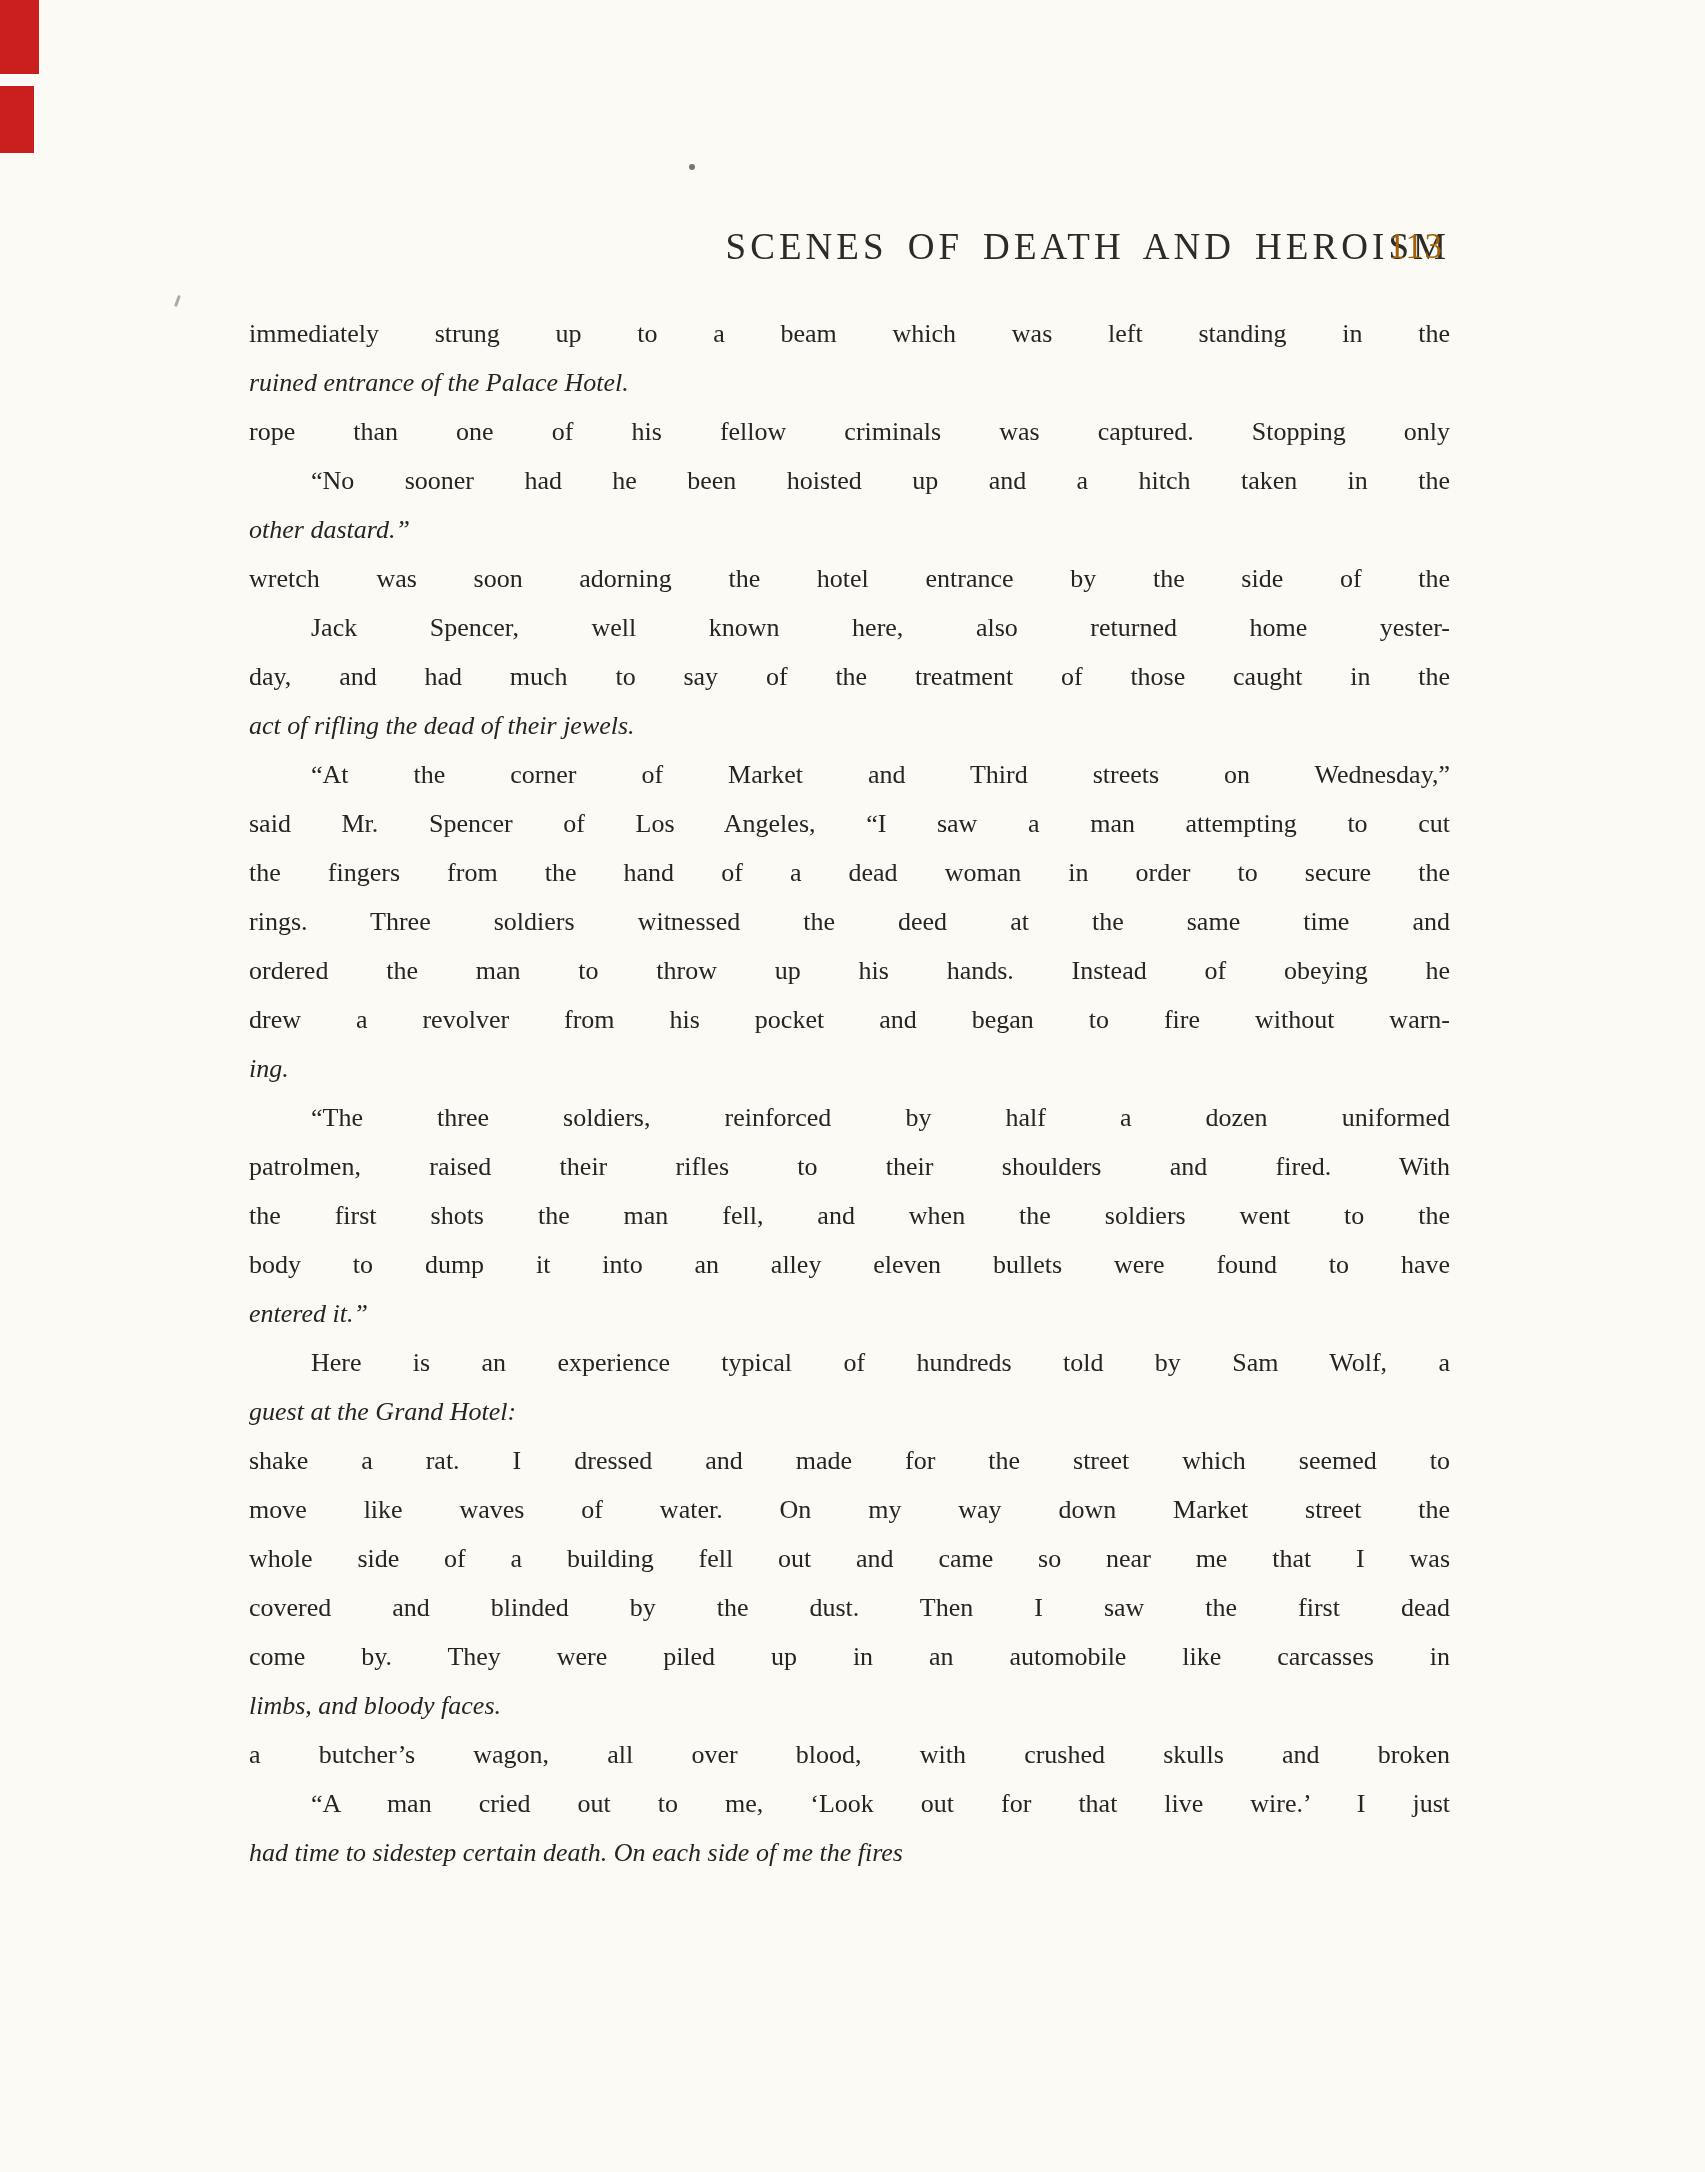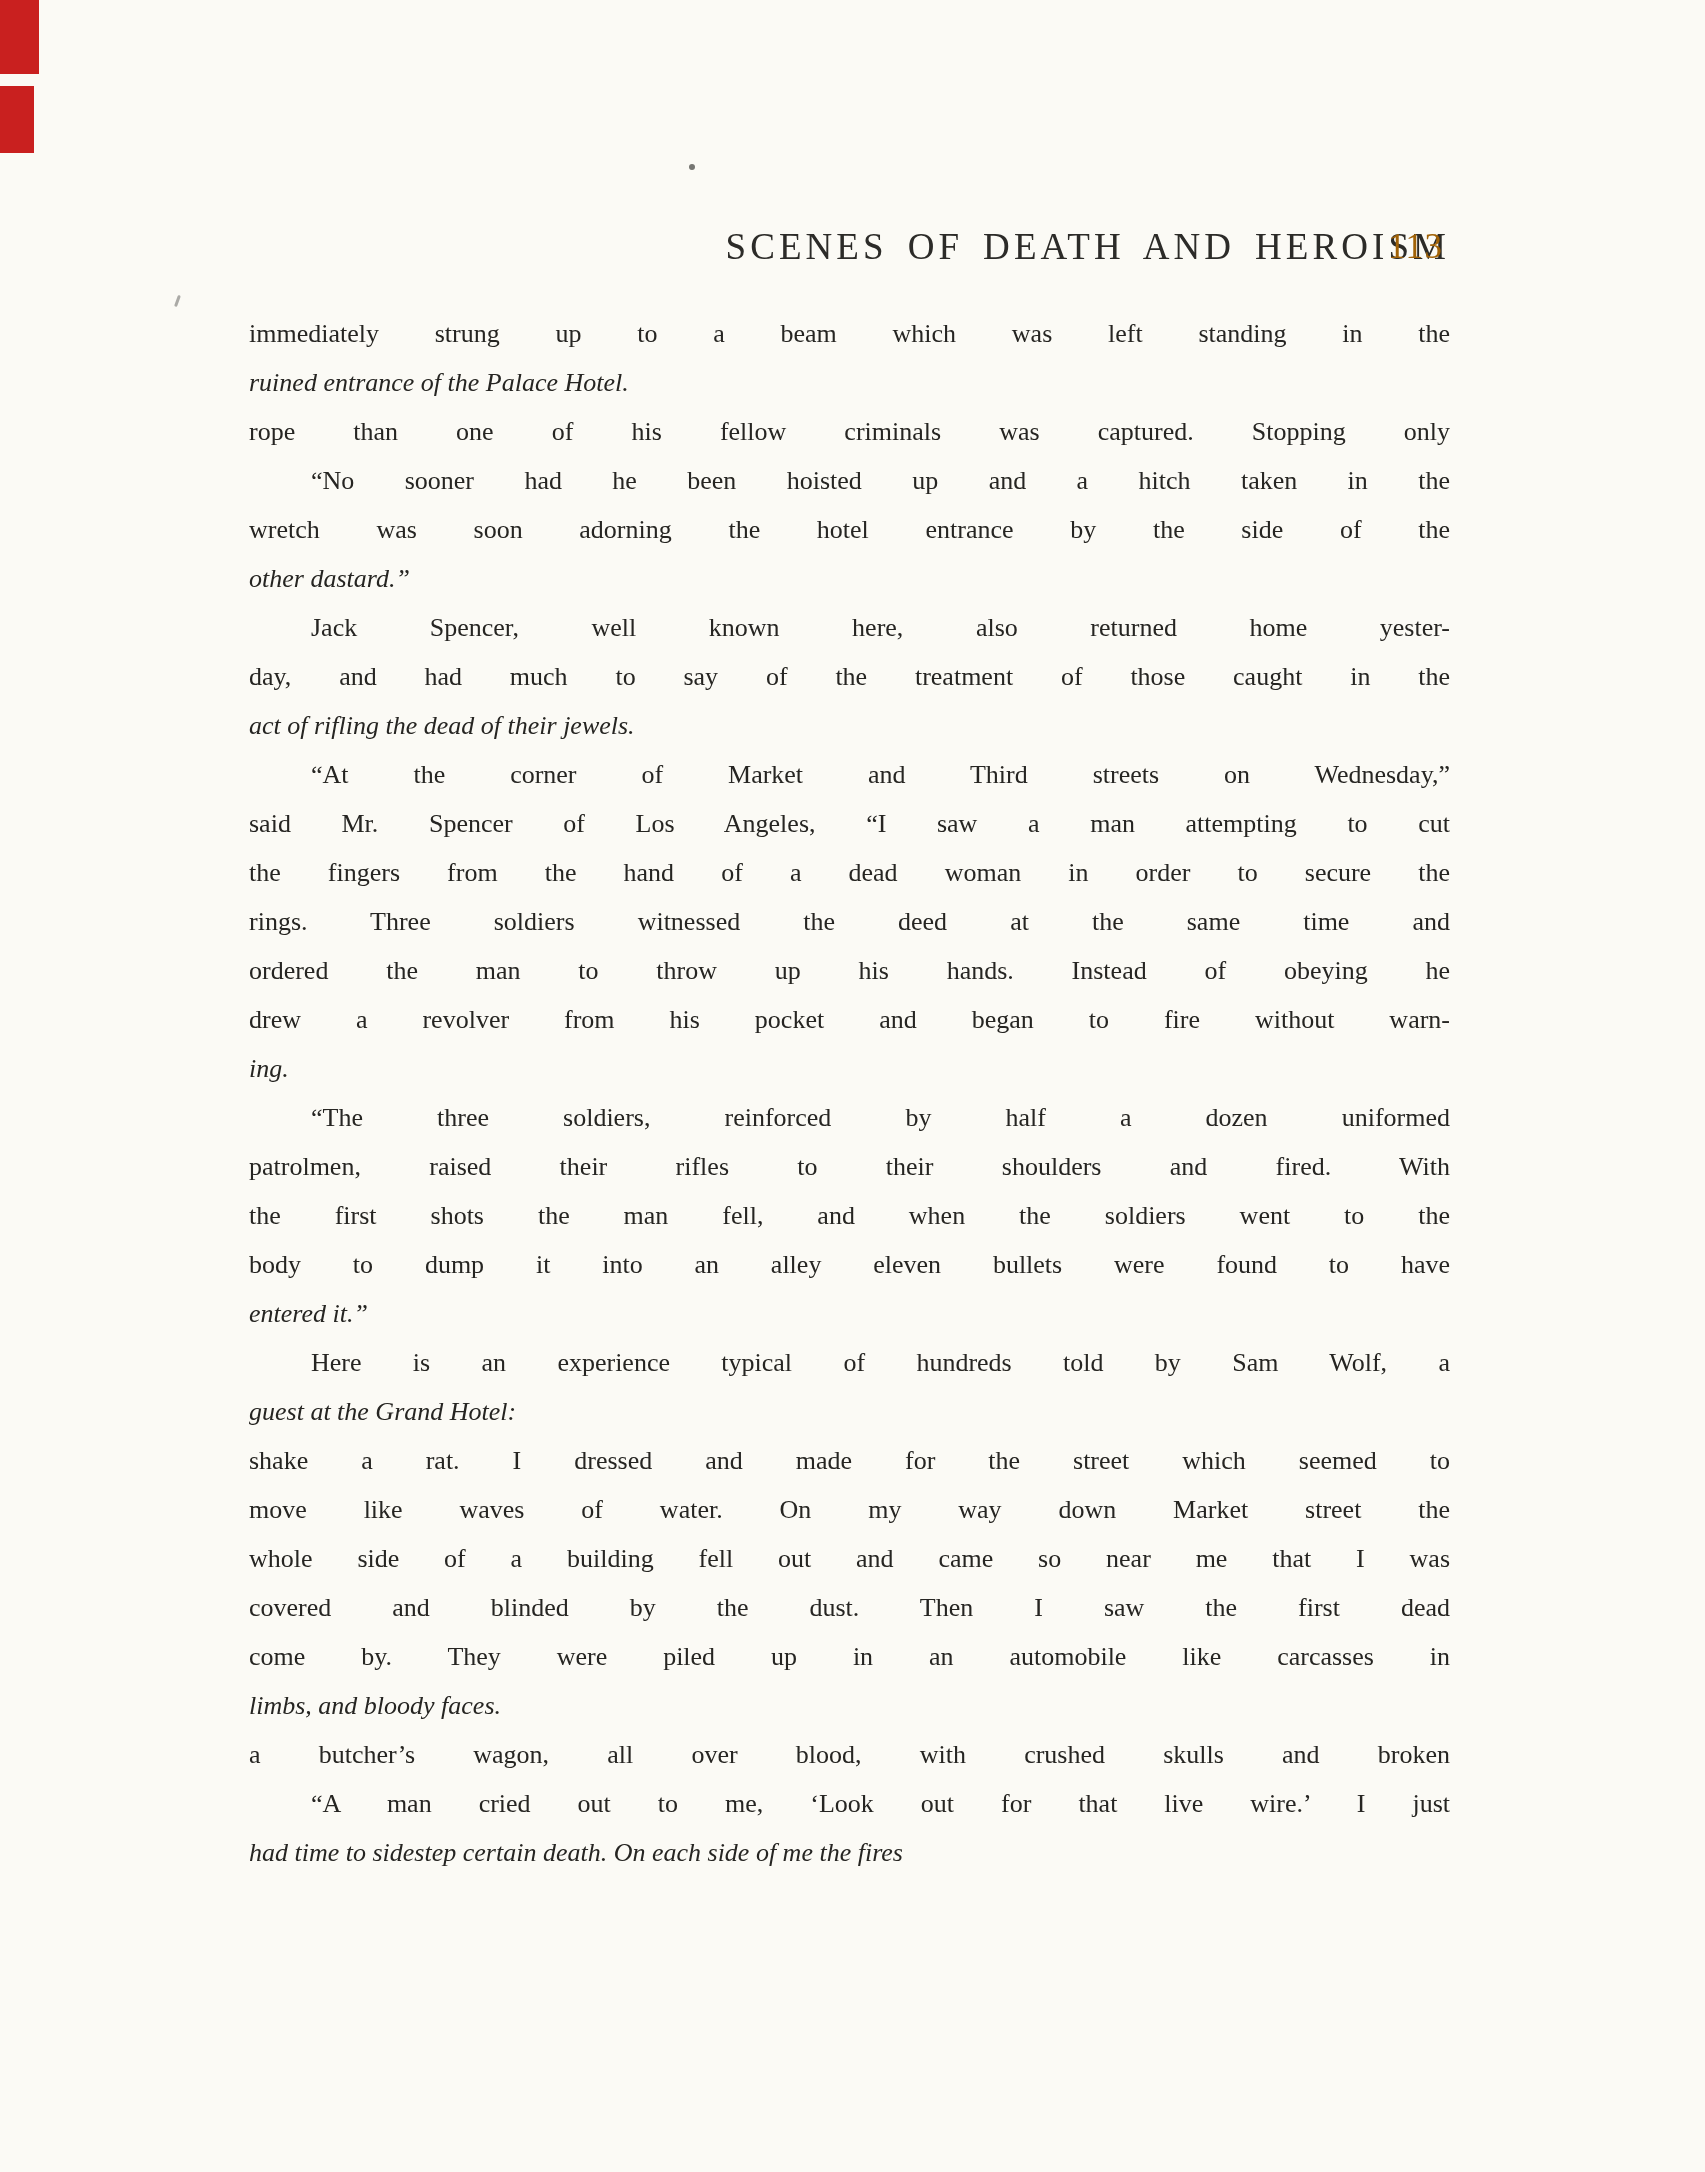--- a/index.html
+++ b/index.html
@@ -89,22 +89,22 @@
   </div>
 
   <div class="body-text">
       <div class="paragraph">
         <div class="line">immediately strung up to a beam which was left standing in the</div>
         <div class="line last">ruined entrance of the Palace Hotel.</div>
       </div>
       <div class="paragraph">
         <div class="line">rope than one of his fellow criminals was captured.  Stopping only</div>
         <div class="line indent">“No sooner had he been hoisted up and a hitch taken in the</div>
+        <div class="line last">other dastard.”</div>
         <div class="line">wretch was soon adorning the hotel entrance by the side of the</div>
-        <div class="line last">other dastard.”</div>
       </div>
       <div class="paragraph">
         <div class="line indent">Jack Spencer, well known here, also returned home yester-</div>
         <div class="line">day, and had much to say of the treatment of those caught in the</div>
         <div class="line last">act of rifling the dead of their jewels.</div>
       </div>
       <div class="paragraph">
         <div class="line indent">“At the corner of Market and Third streets on Wednesday,”</div>
         <div class="line">said Mr. Spencer of Los Angeles, “I saw a man attempting to cut</div>
         <div class="line">the fingers from the hand of a dead woman in order to secure the</div>

